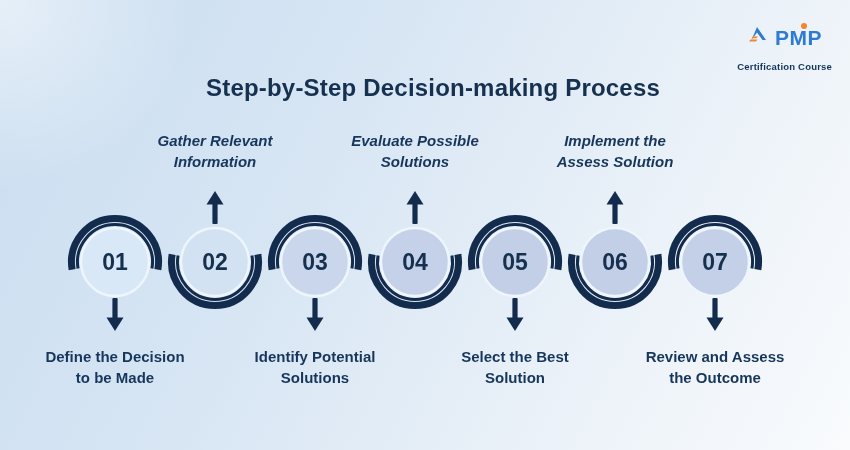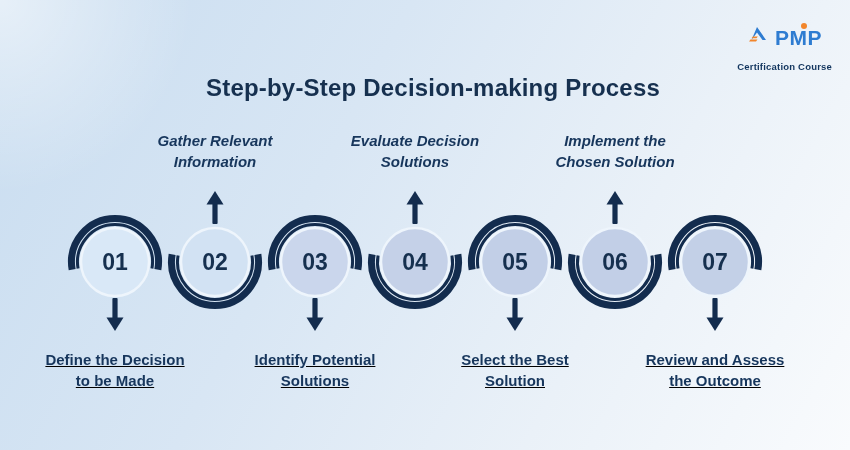--- a/index.html
+++ b/index.html
@@ -23,21 +23,21 @@
     font-size:24px;font-weight:bold;color:#16304f;letter-spacing:.2px;}
   
   .steps-row{position:absolute;top:130px;left:65px;width:700px;display:flex;}
   .step-col{width:100px;display:flex;flex-direction:column;align-items:center;}
   .zone-top-label{height:48px;display:flex;justify-content:center;align-items:flex-start;font-style:italic;}
   .zone-top-arrow{height:36px;display:flex;justify-content:center;align-items:flex-end;}
   .zone-top-arrow svg{transform:translateY(10px);}
   .zone-circle{height:96px;}
   .zone-bottom-arrow{height:36px;display:flex;justify-content:center;align-items:flex-start;}
   .zone-bottom-arrow svg{transform:translateY(-12px);}
-  .zone-bottom-label{height:48px;display:flex;justify-content:center;align-items:center;text-decoration:underline;}
+  .zone-bottom-label{height:48px;display:flex;justify-content:center;align-items:flex-start;}
   .step-label{width:176px;text-align:center;font-size:15px;font-weight:bold;
     color:#17365c;line-height:1.42;white-space:pre-line;}
   .step-num{font-family:"Liberation Sans",sans-serif;font-weight:bold;font-size:23px;}
 </style>
 </head>
 <body>
 
 <div class="canvas">
 
   <div class="logo">
@@ -172,21 +172,21 @@
         </g>
       </svg>
     </div>
     <div class="zone-bottom-label">
       <div class="step-label">Identify Potential
 Solutions</div>
     </div>
   </div>
       <div class="step-col">
     <div class="zone-top-label">
-      <div class="step-label">Evaluate Decision
+      <div class="step-label">Evaluate Possible
 Solutions</div>
     </div>
     <div class="zone-top-arrow">
       <svg width="20" height="34" viewBox="0 0 20 34" style="visibility: visible;">
         <g class="arrow-fill" fill="#132c4e">
           <rect x="7.4" y="13" width="5.2" height="21" rx="1"></rect>
           <path d="M1.5 14.5 H18.5 L10 1 Z"></path>
         </g>
       </svg>
     </div>
@@ -251,21 +251,21 @@
       </svg>
     </div>
     <div class="zone-bottom-label">
       <div class="step-label">Select the Best
 Solution</div>
     </div>
   </div>
       <div class="step-col">
     <div class="zone-top-label">
       <div class="step-label">Implement the
-Chosen Solution</div>
+Assess Solution</div>
     </div>
     <div class="zone-top-arrow">
       <svg width="20" height="34" viewBox="0 0 20 34" style="visibility: visible;">
         <g class="arrow-fill" fill="#132c4e">
           <rect x="7.4" y="13" width="5.2" height="21" rx="1"></rect>
           <path d="M1.5 14.5 H18.5 L10 1 Z"></path>
         </g>
       </svg>
     </div>
     <div class="zone-circle">

